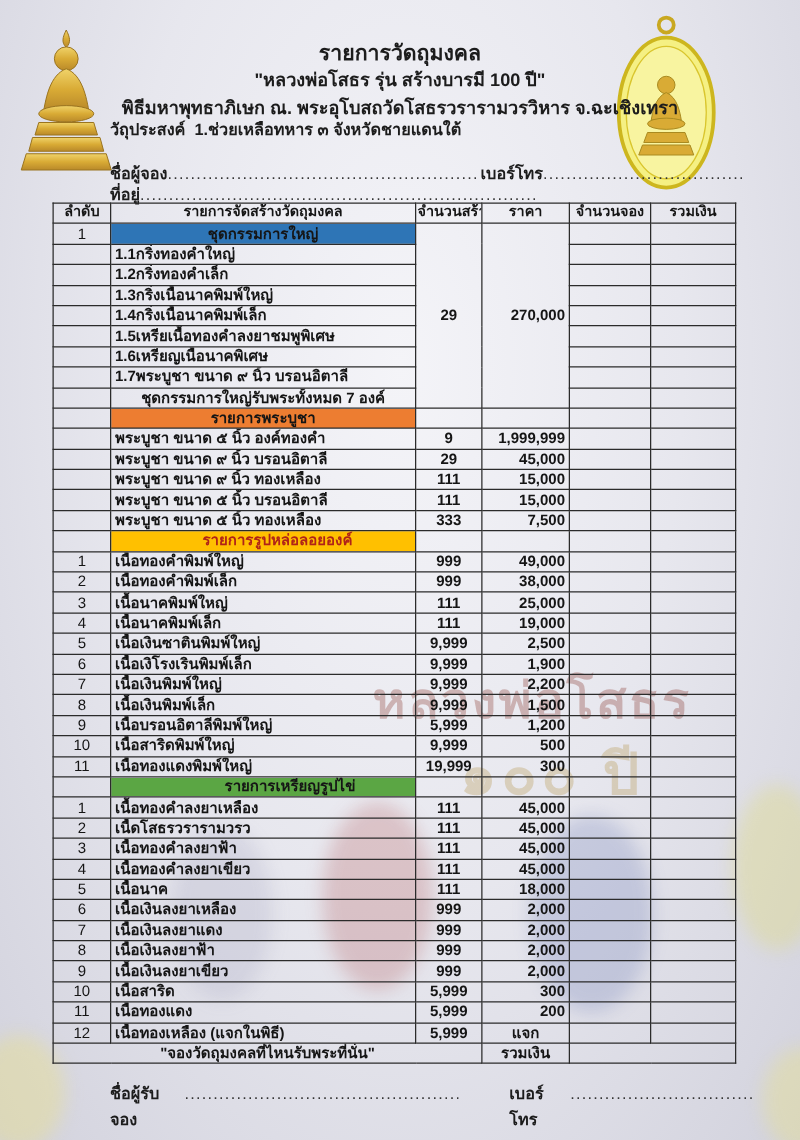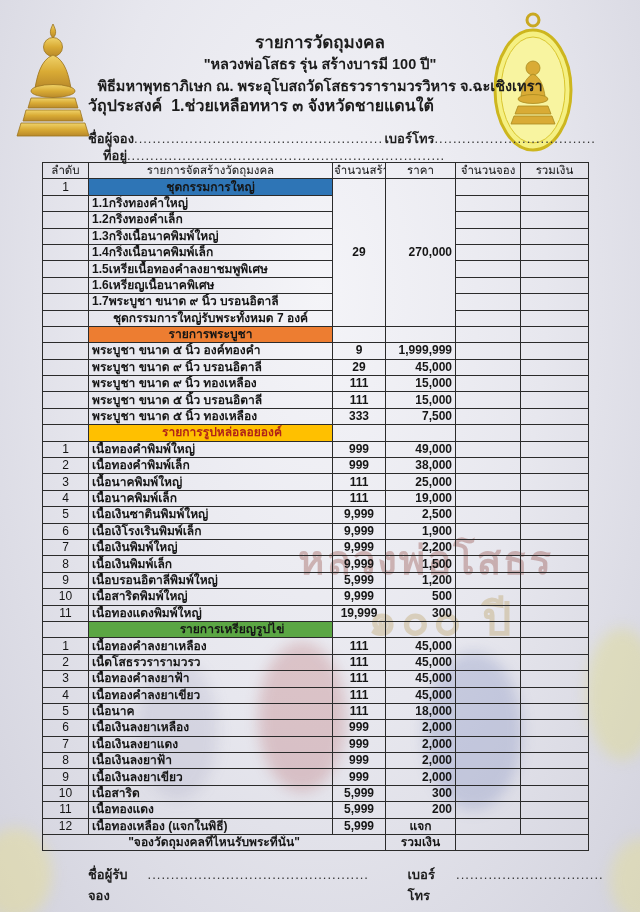--- a/index.html
+++ b/index.html
@@ -9,34 +9,34 @@
   
   .wm{position:absolute;pointer-events:none;}
   .wm-oval{border-radius:50%;filter:blur(7px);}
   .wm-text1{left:298px;top:528px;font-size:40px;font-weight:bold;color:rgba(128,44,34,.30);letter-spacing:2px;white-space:nowrap;}
   .wm-text2{left:368px;top:582px;font-size:46px;font-weight:bold;color:rgba(170,130,40,.26);letter-spacing:4px;white-space:nowrap;}
   
   .hdr-line{position:absolute;left:0;width:100%;text-align:center;color:#1c1c1c;}
   .t1{top:28px;font-size:17px;font-weight:bold;}
   .t2{top:52px;font-size:14.5px;font-weight:bold;}
   .t3{top:74px;font-size:14.5px;font-weight:bold;}
-  .purpose1{position:absolute;left:88px;top:93px;font-size:16px;font-weight:bold;color:#1c1c1c;white-space:nowrap;}
+  .purpose1{position:absolute;left:88px;top:93px;font-size:13px;font-weight:bold;color:#1c1c1c;white-space:nowrap;}
   .purpose2{position:absolute;left:141px;top:111px;font-size:13px;font-weight:bold;color:#1c1c1c;white-space:nowrap;}
   .fill-line{position:absolute;display:flex;align-items:baseline;font-size:13px;font-weight:bold;color:#1c1c1c;}
   .booker-line{left:88px;top:128px;right:44px;}
-  .address-line{left:88px;top:145px;width:340px;margin-left:15px;}
+  .address-line{left:88px;top:145px;width:340px;}
   .sig-line{left:88px;top:864px;width:516px;}
   .dots{overflow:hidden;white-space:nowrap;letter-spacing:1px;font-weight:normal;color:#333;}
   .d-flex1{flex:1.55;} .d-flex2{flex:1;} .d-grow{flex:1;}
   .d-fix1{width:225px;} .d-gap{width:42px;} .d-fix2{width:152px;}
   
   .otable{position:absolute;left:42px;top:162px;width:546px;border-collapse:collapse;table-layout:fixed;background:transparent;}
   .otable th,.otable td{border:1px solid #2b2b2b;height:15.4px;line-height:15px;font-size:12px;
     color:#151515;padding:0 3px;overflow:hidden;white-space:nowrap;background:transparent;}
-  .otable th{font-size:11.5px;font-weight:normal;text-align:center;padding:0 1px;}
+  .otable th{font-size:11.5px;font-weight:bold;text-align:center;padding:0 1px;}
   .c-no{text-align:center;}
   .c-item{text-align:left;font-weight:600;}
   .c-qty{text-align:center;font-weight:600;}
   .c-price{text-align:right;font-weight:600;padding-right:5px;}
   .c-price.center{text-align:center;}
   .c-note{text-align:center;font-size:11px;font-weight:600;}
   .sec{font-weight:bold;text-align:center;color:#ffffff;}
   .sec.blue{background:#2E75B6;}
   .sec.orange{background:#ED7D31;margin-left:34px;}
   .sec.gold{background:#FFC000;color:#B02318;padding-left:26px;}

